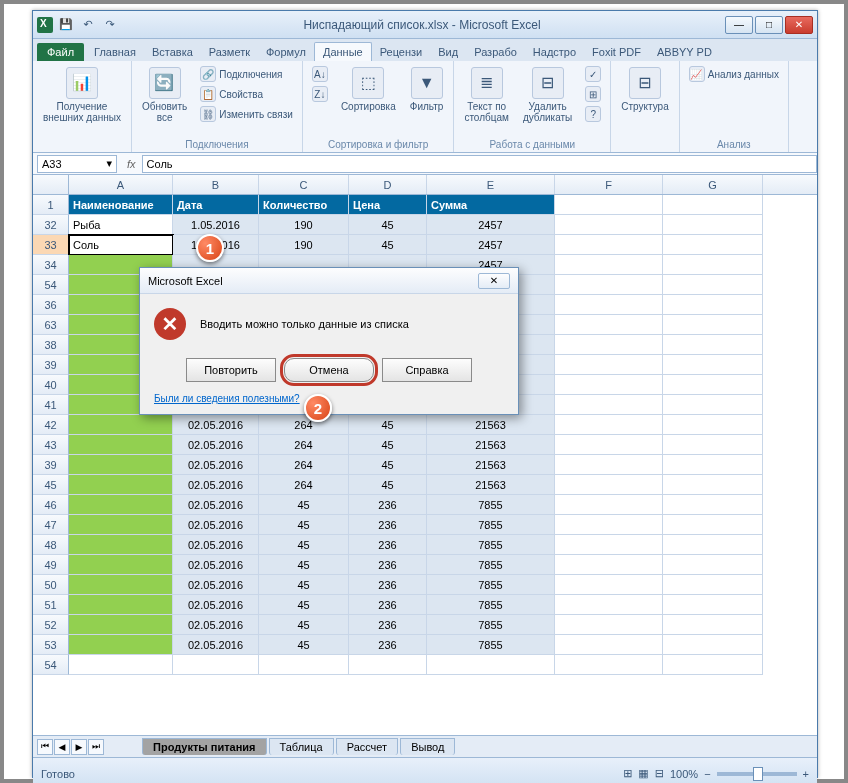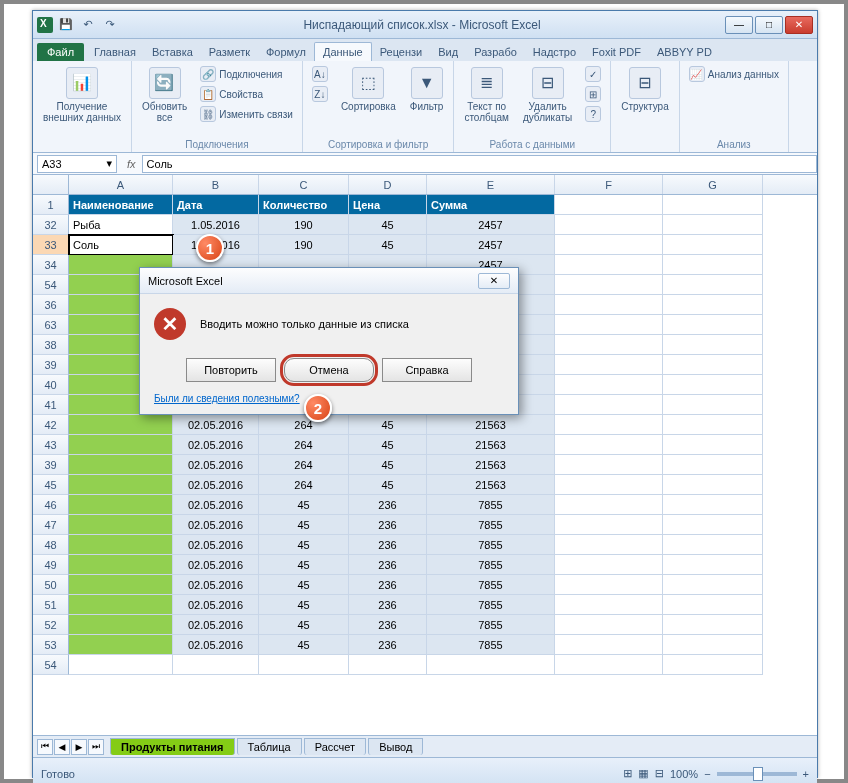--- a/index.html
+++ b/index.html
@@ -52,21 +52,21 @@
 .green-cell { background:#92d050;}
 .blue-cell { background:#dce6f1;}
 .cell.center{text-align:center}
 .selected-row .row-h { background:#fbd8b4;}
 .selected-cell { outline:2px solid #000; outline-offset:-1px;}
 
 .sheet-tabs { height:22px; background:#e4ecf6; border-top:1px solid #9db8d6; display:flex; align-items:center; font-size:11px; padding-left:4px;}
 .sheet-nav { display:flex; gap:1px; margin-right:6px;}
 .sheet-nav-btn { width:16px; height:16px; border:1px solid #9db8d6; background:#f6f9fd; font-size:9px; display:flex;align-items:center;justify-content:center;}
 .sheet-tab { padding:2px 10px; background:#fff; border:1px solid #9db8d6; border-bottom:none; margin-right:2px; border-radius:0 0 3px 3px;}
-.sheet-tab.active { background:#84cc16; font-weight:bold;}
+.sheet-tab.active { background:#a3a3a3; font-weight:bold;margin-left:32px;}
 .sheet-tab.inactive { background:#dce6f2;}
 
 .status-bar { height:32px; background:linear-gradient(#e8f0fa,#cfe0f2); border-top:1px solid #9db8d6; display:flex; align-items:center; justify-content:space-between; padding:8px 8px; font-size:11px; color:#3b5879;}
 .zoom-area { display:flex; align-items:center; gap:6px;}
 .zoom-slider { width:80px; height:4px; background:#9db8d6; position:relative;}
 .zoom-slider::after{content:"";position:absolute;width:8px;height:12px;background:#fff;border:1px solid #6a90b8;top:-5px;left:36px;}
 
 .dialog { position:absolute; top:256px; left:106px; width:380px; background:#f0f0f0; border:1px solid #6a90b8; box-shadow:3px 3px 10px rgba(0,0,0,0.4); font-size:11px; z-index:100;}
 .dialog-title { height:26px; background:linear-gradient(#fdfdfe,#e4ecf6); border-bottom:1px solid #c8d6e8; display:flex; align-items:center; justify-content:space-between; padding:0 8px;}
 .dialog-close { width:32px; height:16px; border:1px solid #9db8d6; border-radius:2px; background:linear-gradient(#fdfdfe,#e4ecf6); font-size:10px; text-align:center; line-height:14px;}

